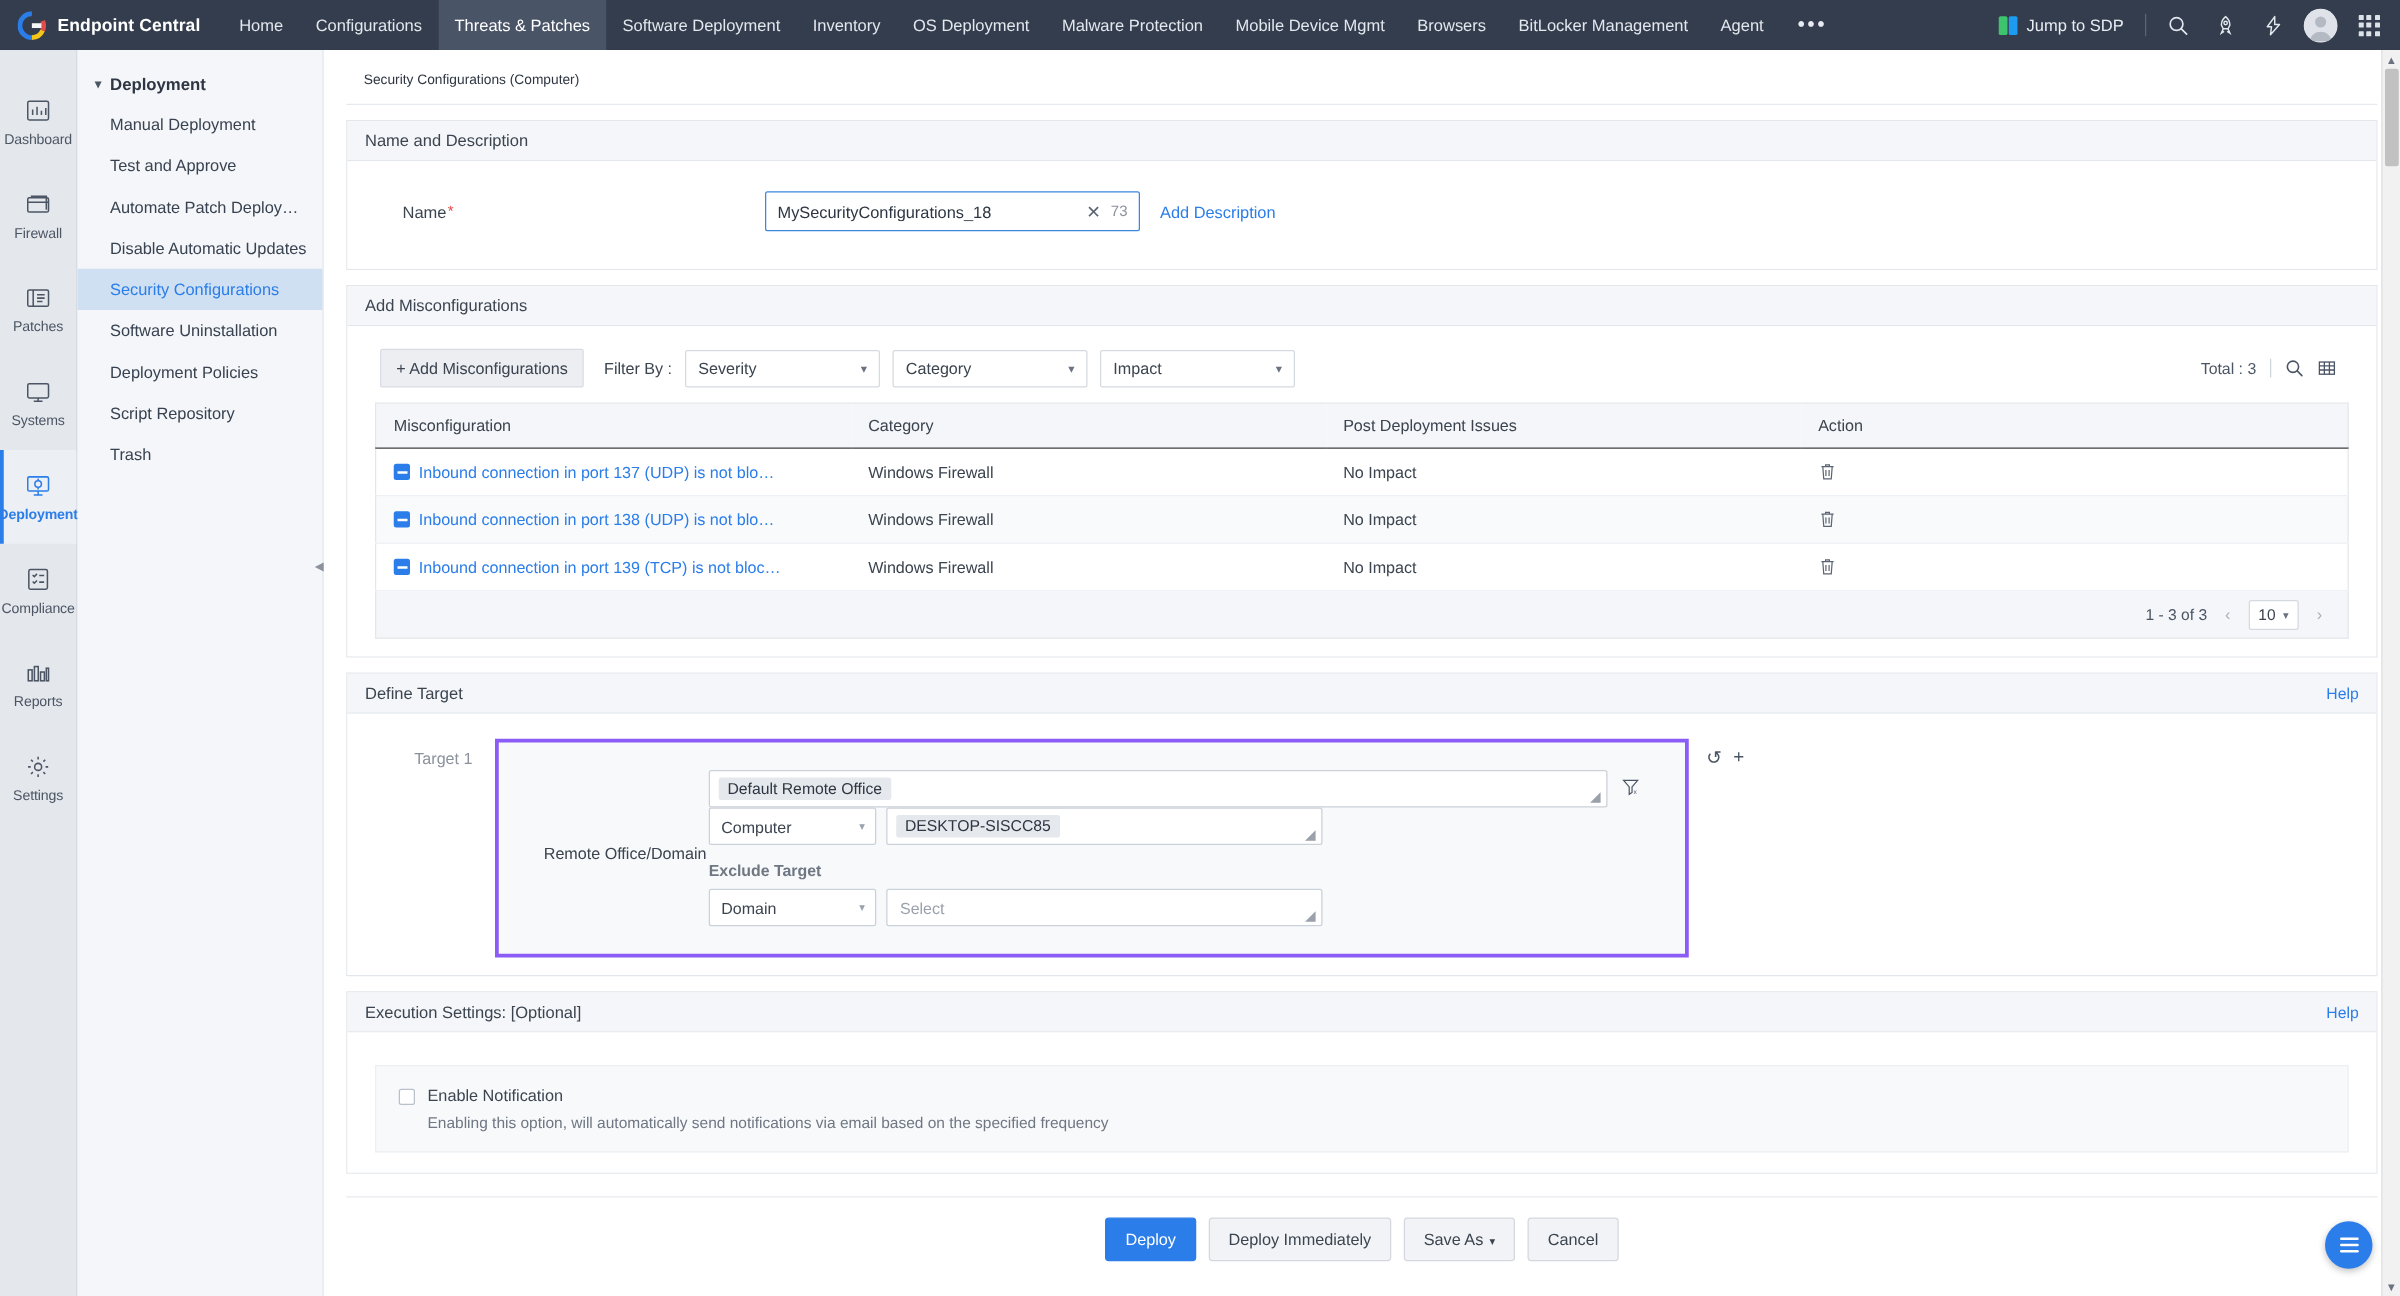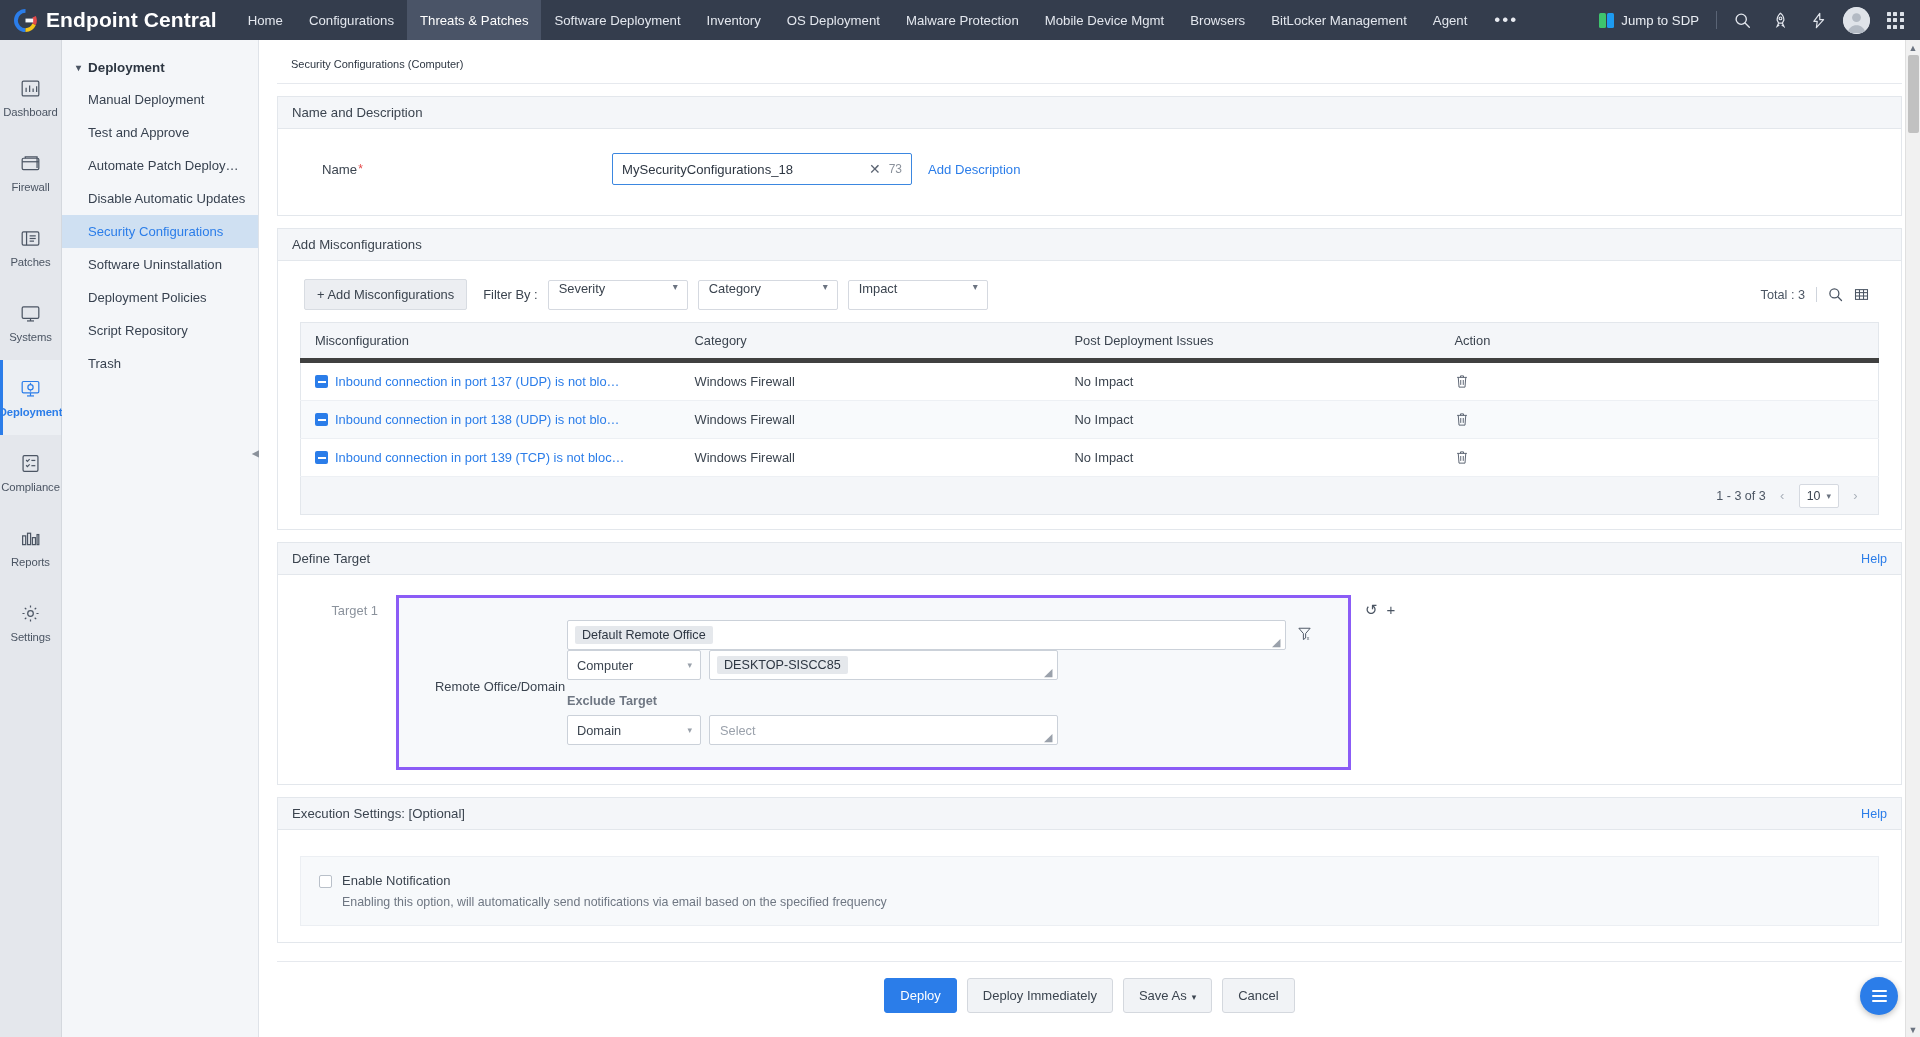--- a/index.html
+++ b/index.html
@@ -24,21 +24,21 @@
     position: relative;
     z-index: 30;
   }
   .brand {
     display: flex; align-items: center;
     padding: 0 18px 0 14px;
     gap: 9px;
   }
   .brand-logo { width: 23px; height: 23px; position: relative; display:block; }
   .brand-name {
-    font-size: 21px; font-weight: bold; color: #ffffff;
+    font-size: 14px; font-weight: bold; color: #ffffff;
     letter-spacing: .1px; white-space: nowrap;
   }
   .nav-items { display: flex; align-items: stretch; }
   .nav-item {
     display: flex; align-items: center;
     padding: 0 13px;
     font-size: 13.2px;
     color: #e3e7ee;
     white-space: nowrap;
     cursor: pointer;
@@ -175,39 +175,39 @@
 
   
   .tbar { display: flex; align-items: center; gap: 10px; padding: 4px 4px 12px 4px; }
   .btn-add {
     background: #eceef2; border: 1px solid #d8dce2; border-radius: 2px;
     padding: 7px 12px; font-size: 12.9px; color: #3b444f; cursor: pointer;
     white-space: nowrap;
   }
   .filter-label { font-size: 12.9px; color: #3b444f; margin-left: 6px; }
   .sel {
-    position: relative; width: 140px; height: 30px;
+    position: relative; width: 156px; height: 30px;
     border: 1px solid #d5d9e0; border-radius: 2px; background: #fff;
-    display: flex; padding: 0 10px;
+    display: flex; align-items: center; padding: 0 10px;
     font-size: 12.9px; color: #3b444f; cursor: pointer;
   }
   .sel .caret {
     position: absolute; right: 9px; color: #6b7380; font-size: 10px;
   }
   .tbar-right { margin-left: auto; display: flex; align-items: center; gap: 11px; padding-right: 6px;}
   .total { font-size: 12.7px; color: #4b5563; }
   .vbar { width: 1px; height: 15px; background: #cfd4dc; }
   .ico-btn { cursor: pointer; color: #4b5563; display: flex; align-items: center; }
 
   
   .tbl { width: 100%; border-collapse: collapse; border: 1px solid #e3e7ec; }
   .tbl thead th {
     background: #f4f6f9; text-align: left;
     padding: 10px 14px; font-size: 12.9px; font-weight: normal;
-    color: #3b444f; border-bottom: 5px solid #404040;
+    color: #3b444f; border-bottom: 1px solid #404040;
   }
   .tbl tbody td {
     padding: 11px 14px; font-size: 12.9px; color: #3b444f;
     border-bottom: 1px solid #edf0f4; background: #fff;
   }
   .tbl tbody tr:nth-child(even) td { background: #f8fafc; }
   .mis-cell { display: flex; align-items: center; gap: 7px; }
   .minus-box {
     width: 13px; height: 13px; background: #2b7de9; border-radius: 2px;
     display: flex; align-items: center; justify-content: center; flex: none;

